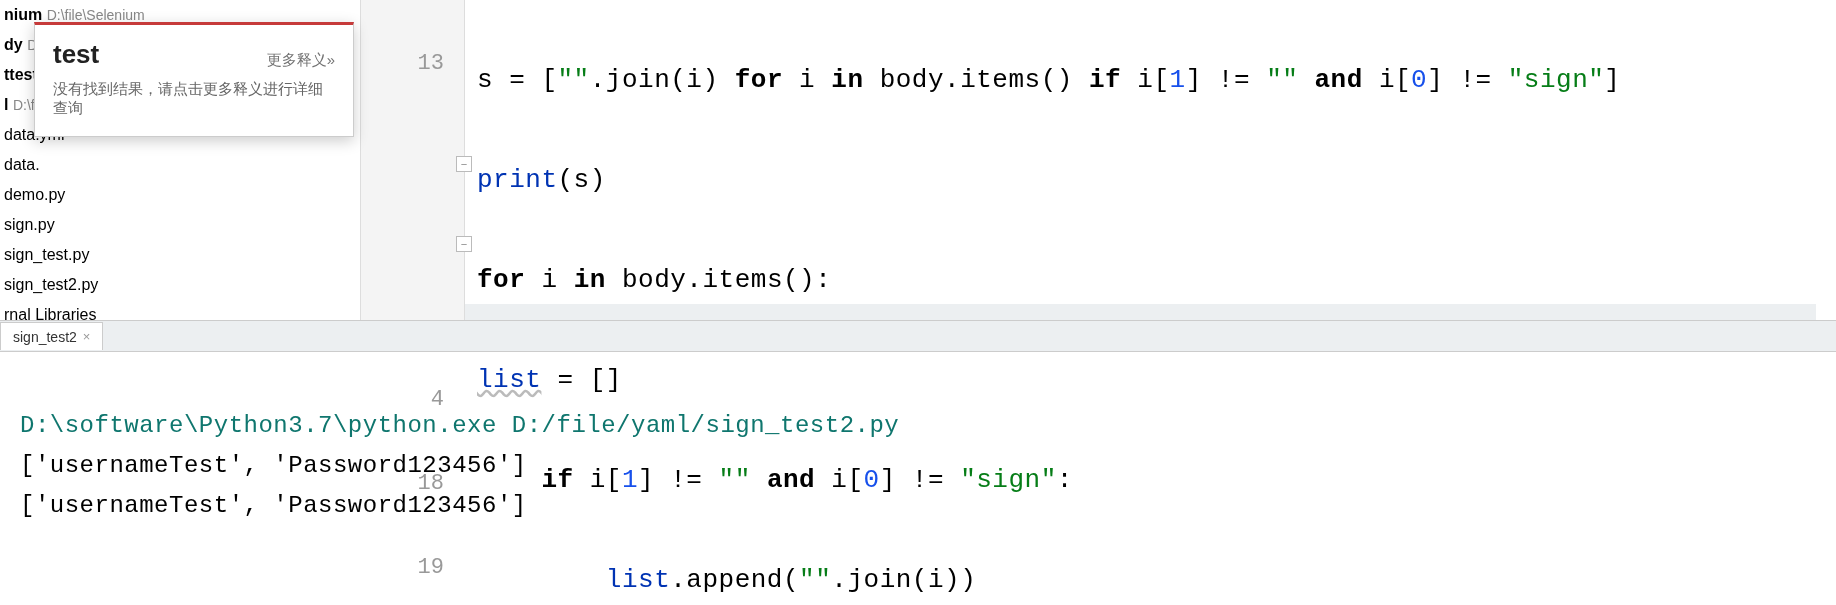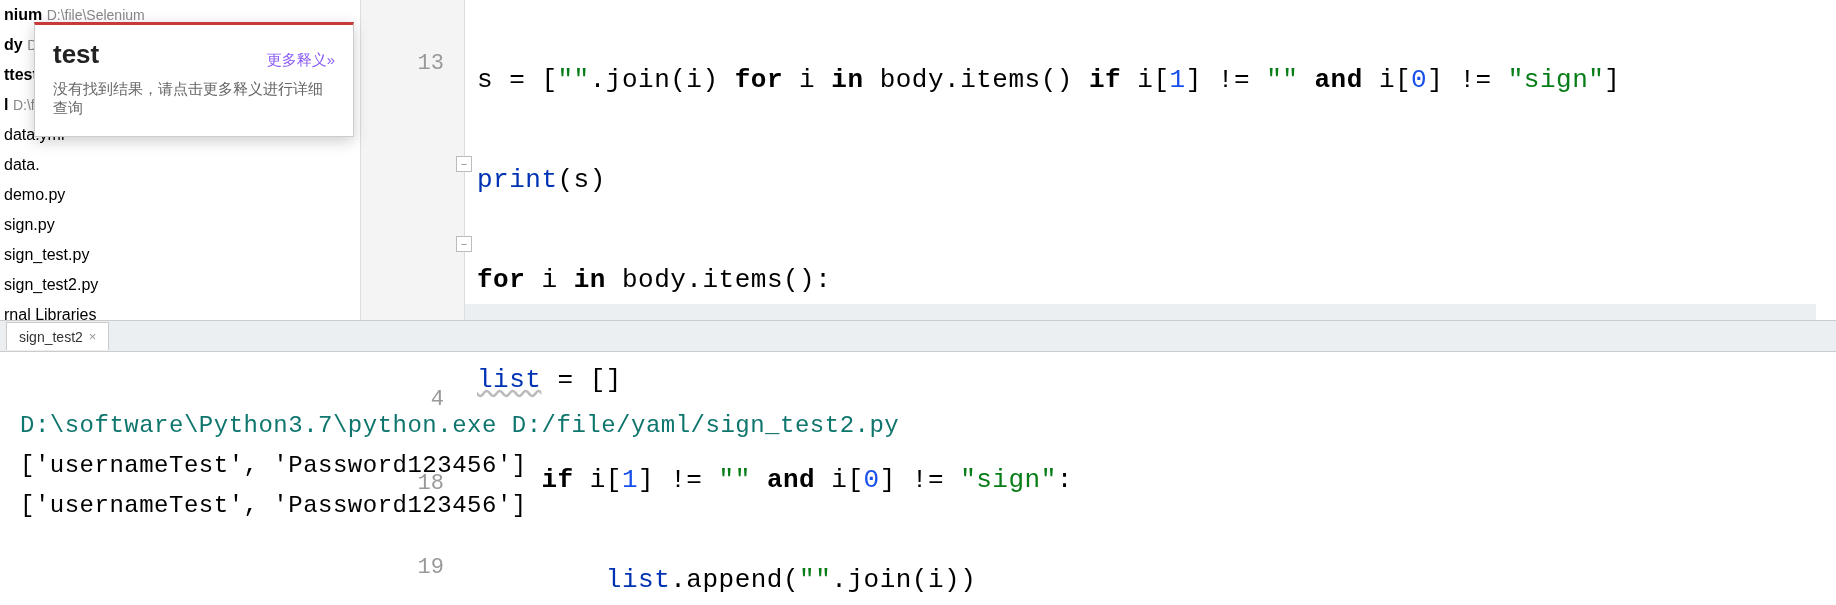--- a/index.html
+++ b/index.html
@@ -48,21 +48,21 @@
       justify-content: space-between;
       align-items: flex-end;
       padding: 14px 18px 10px 18px;
     }
     .popup-title {
       font-size: 26px;
       font-weight: bold;
       color: #222;
     }
     .popup-more {
-      color: #8b5cf6;
+      color: #737373;
       font-size: 15px;
     }
     .popup-body {
       padding: 0 18px 18px 18px;
       color: #666;
       font-size: 15px;
     }
     .gutter {
       width: 105px;
       background: #f4f4f4;
@@ -123,21 +123,20 @@
     .tab {
       background: #fff;
       border: 1px solid #ccc;
       border-bottom: none;
       padding: 4px 12px;
       font-size: 14px;
       color: #333;
       display: flex;
       align-items: center;
       gap: 6px;
-      margin-left: 6px;
       height: 28px;
     }
     .tab-close { color: #999; font-size: 13px; }
     .console {
       padding: 14px 20px;
       font-family: Consolas, "Courier New", monospace;
       font-size: 24px;
       line-height: 40px;
       white-space: pre;
       letter-spacing: 0.5px;

